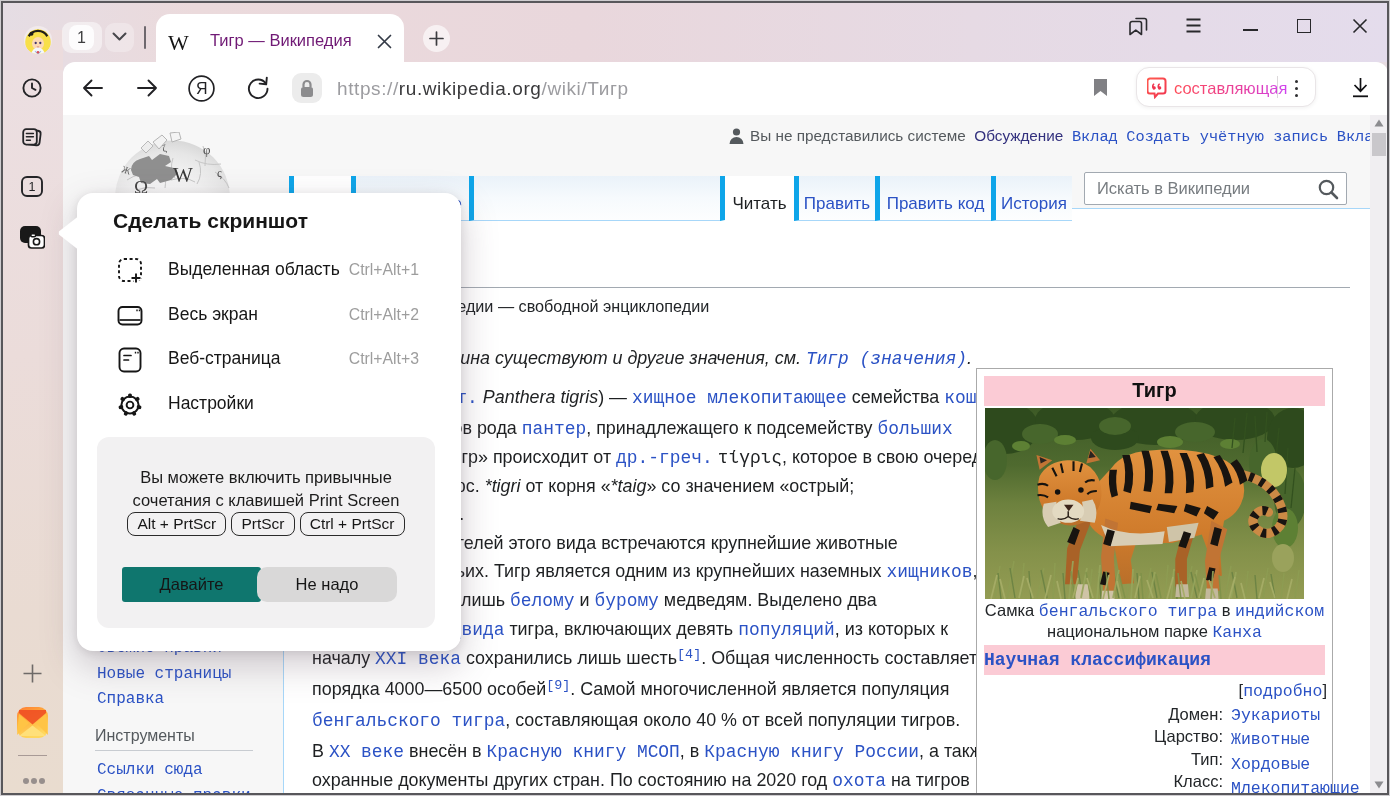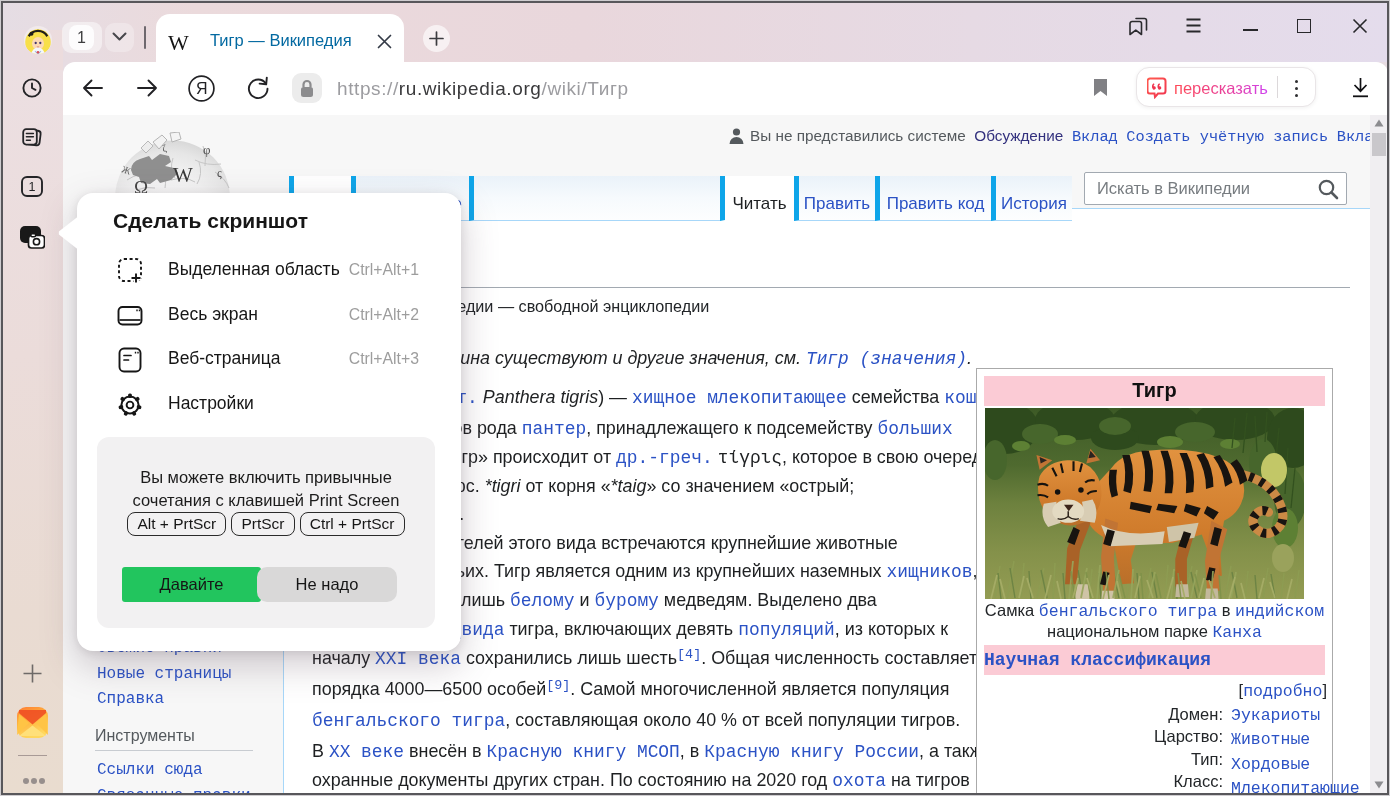--- a/index.html
+++ b/index.html
@@ -82,21 +82,21 @@
 </svg>
 <div class="abs" style="left:62px;top:22px;width:40px;height:31px;background:rgba(255,255,255,.48);border-radius:9px;z-index:5"></div>
 <div class="abs" style="left:69px;top:25px;width:25px;height:25px;background:#fdfcfd;border-radius:8px;z-index:6;text-align:center;font-size:16px;line-height:25px;color:#3e3e40">1</div>
 <div class="abs" style="left:105px;top:23px;width:29px;height:29px;background:rgba(255,255,255,.28);border-radius:9px;z-index:5"></div>
 <svg class="abs" style="left:111px;top:31px;z-index:6" width="17" height="12" viewBox="0 0 17 12">
     <path d="M2.5,2.5 L8.5,8.5 L14.5,2.5" fill="none" stroke="#47474b" stroke-width="2" stroke-linecap="round" stroke-linejoin="round"></path>
   </svg>
 <div class="abs" style="left:144px;top:26px;width:2px;height:23px;background:#6e686e;border-radius:2px;z-index:5"></div>
 <div class="abs" style="left:156px;top:14px;width:248px;height:48px;background:#fff;border-radius:14px 14px 0 0;z-index:5"></div>
 <div class="abs" style="left:168px;top:30px;width:24px;height:26px;font-family:'Liberation Serif',serif;font-size:22px;color:#141414;z-index:6">W</div>
-<div class="abs" style="left:210px;top:31px;font-size:16.5px;color:#0369a1;z-index:6">Тигр — Википедия</div>
+<div class="abs" style="left:210px;top:31px;font-size:16.5px;color:#701a75;z-index:6">Тигр — Википедия</div>
 <svg class="abs" style="left:377px;top:34px;z-index:6" width="15" height="15" viewBox="0 0 15 15">
     <path d="M1.5,1.5 L13.5,13.5 M13.5,1.5 L1.5,13.5" stroke="#333a46" stroke-width="1.7" stroke-linecap="round"></path>
   </svg>
 <div class="abs" style="left:423px;top:25px;width:27px;height:27px;background:rgba(255,255,255,.62);border-radius:50%;z-index:5"></div>
 <svg class="abs" style="left:429px;top:31px;z-index:6" width="15" height="15" viewBox="0 0 15 15">
     <path d="M7.5,1 L7.5,14 M1,7.5 L14,7.5" stroke="#3c3c40" stroke-width="1.7" stroke-linecap="round"></path>
   </svg>
 
 <svg class="abs" style="left:1128px;top:15px;z-index:6" width="22" height="22" viewBox="0 0 22 22">
   <path d="M8,3.5 h8.5 a2,2 0 0 1 2,2 v9.5" fill="none" stroke="#2b2b2e" stroke-width="1.6" stroke-linecap="round"></path>
@@ -178,21 +178,21 @@
   <defs>
       <linearGradient id="qg" x1="0" y1="0" x2="1" y2="1">
         <stop offset="0" stop-color="#ff5a4f"></stop>
         <stop offset="1" stop-color="#f0344f"></stop>
       </linearGradient>
     </defs>
   <path d="M3,1.5 h13 a2.5,2.5 0 0 1 2.5,2.5 v10 a2.5,2.5 0 0 1 -2.5,2.5 h-5 l-3,3.5 -0.5,-3.5 h-4.5 a2.5,2.5 0 0 1 -2.5,-2.5 v-10 a2.5,2.5 0 0 1 2.5,-2.5 z" fill="none" stroke="url(#qg)" stroke-width="2"></path>
   <path d="M5.5,11.5 c-1,-1.5 -0.7,-4 1.2,-5.2 l0.9,1 c-0.8,0.7 -1,1.4 -0.9,2 a1.7,1.7 0 1 1 -1.2,2.2 z" fill="#f0344f"></path>
   <path d="M11,11.5 c-1,-1.5 -0.7,-4 1.2,-5.2 l0.9,1 c-0.8,0.7 -1,1.4 -0.9,2 a1.7,1.7 0 1 1 -1.2,2.2 z" fill="#f0344f"></path>
 </svg>
-<div class="abs" style="left:1174px;top:79px;font-size:16.5px;z-index:6;background:linear-gradient(90deg,#ff4a55 0%,#e73fa0 60%,#cf43f0 100%);-webkit-background-clip:text;background-clip:text;color:transparent">пересказать</div>
+<div class="abs" style="left:1174px;top:79px;font-size:16.5px;z-index:6;background:linear-gradient(90deg,#ff4a55 0%,#e73fa0 60%,#cf43f0 100%);-webkit-background-clip:text;background-clip:text;color:transparent">составляющая</div>
 <div class="abs" style="left:1277px;top:76px;width:1.2px;height:22px;background:#dcd8da;z-index:6"></div>
 <div class="abs" style="left:1295px;top:80px;z-index:6">
     <div style="width:3.4px;height:3.4px;border-radius:50%;background:#2e2e31;margin-bottom:3.6px"></div>
     <div style="width:3.4px;height:3.4px;border-radius:50%;background:#2e2e31;margin-bottom:3.6px"></div>
     <div style="width:3.4px;height:3.4px;border-radius:50%;background:#2e2e31"></div>
   </div>
 <svg class="abs" style="left:1351px;top:77px;z-index:6" width="19" height="21" viewBox="0 0 19 21">
     <path d="M9.5,1 L9.5,13.5 M3.5,8 L9.5,14.2 L15.5,8" fill="none" stroke="#111114" stroke-width="1.7"></path>
     <path d="M2,19.3 L17,19.3" stroke="#111114" stroke-width="1.8"></path>
   </svg>
@@ -440,18 +440,18 @@
         <rect x="-1.9" y="-11.6" width="3.8" height="4.6" rx="1.6" transform="rotate(257.1 15 15) translate(15 15)" fill="#161616"></rect>
         <rect x="-1.9" y="-11.6" width="3.8" height="4.6" rx="1.6" transform="rotate(308.6 15 15) translate(15 15)" fill="#161616"></rect>
       </svg>
     <div class="ptxt">Настройки</div>
   </div>
   <div class="abs" style="left:20px;top:244px;width:338px;height:191px;background:#f2f1f2;border-radius:12px">
     <div style="text-align:center;margin-top:29px;font-size:16.5px;color:#1c1c1c;line-height:23px">Вы можете включить привычные<br>сочетания с клавишей Print Screen</div>
     <div style="text-align:center;">
       <span style="display:inline-block;border:1.6px solid #2b2b2b;border-radius:8px;padding:2px 9px;font-size:15.5px;color:#161616;margin:0 2.6px">Alt + PrtScr</span><span style="display:inline-block;border:1.6px solid #2b2b2b;border-radius:8px;padding:2px 9px;font-size:15.5px;color:#161616;margin:0 2.6px">PrtScr</span><span style="display:inline-block;border:1.6px solid #2b2b2b;border-radius:8px;padding:2px 9px;font-size:15.5px;color:#161616;margin:0 2.6px">Ctrl + PrtScr</span>
     </div>
-    <div class="abs" style="left:25px;top:130px;width:139px;height:35px;background:#22c55e;border-radius:3px;text-align:center;line-height:35px;font-size:16.5px;color:#161616">Давайте</div>
+    <div class="abs" style="left:25px;top:130px;width:139px;height:35px;background:#0f766e;border-radius:3px;text-align:center;line-height:35px;font-size:16.5px;color:#161616">Давайте</div>
     <div class="abs" style="left:160px;top:130px;width:140px;height:35px;background:#d9d8d8;border-radius:10px;text-align:center;line-height:35px;font-size:16.5px;color:#161616">Не надо</div>
   </div>
 </div>
 <div id="frame1"></div>
 <div id="frame2"></div>
 
 </body></html>

